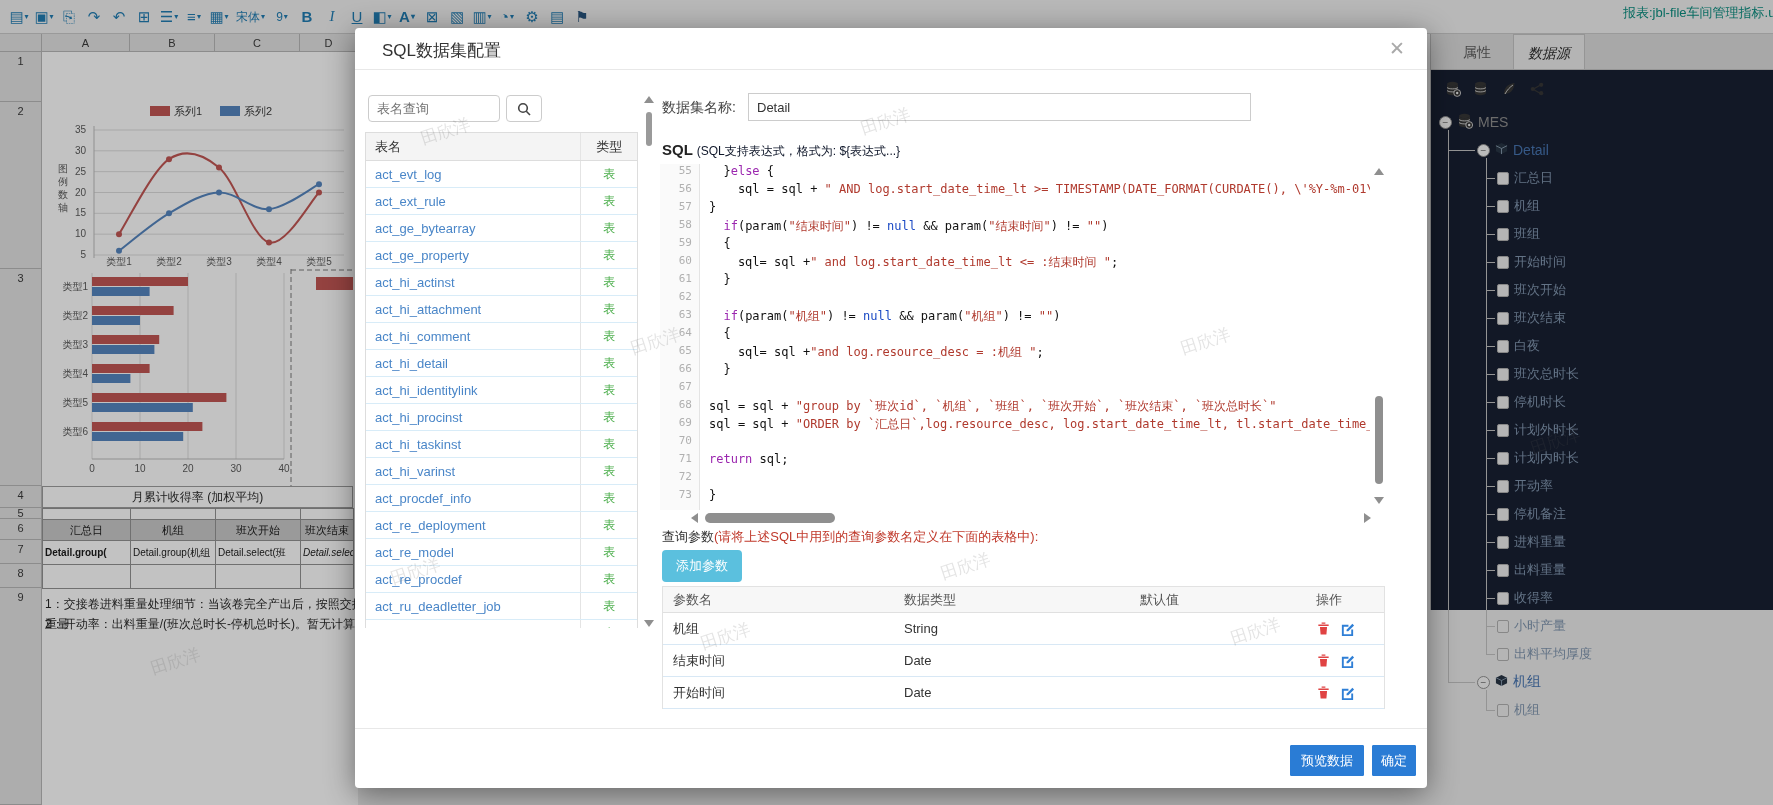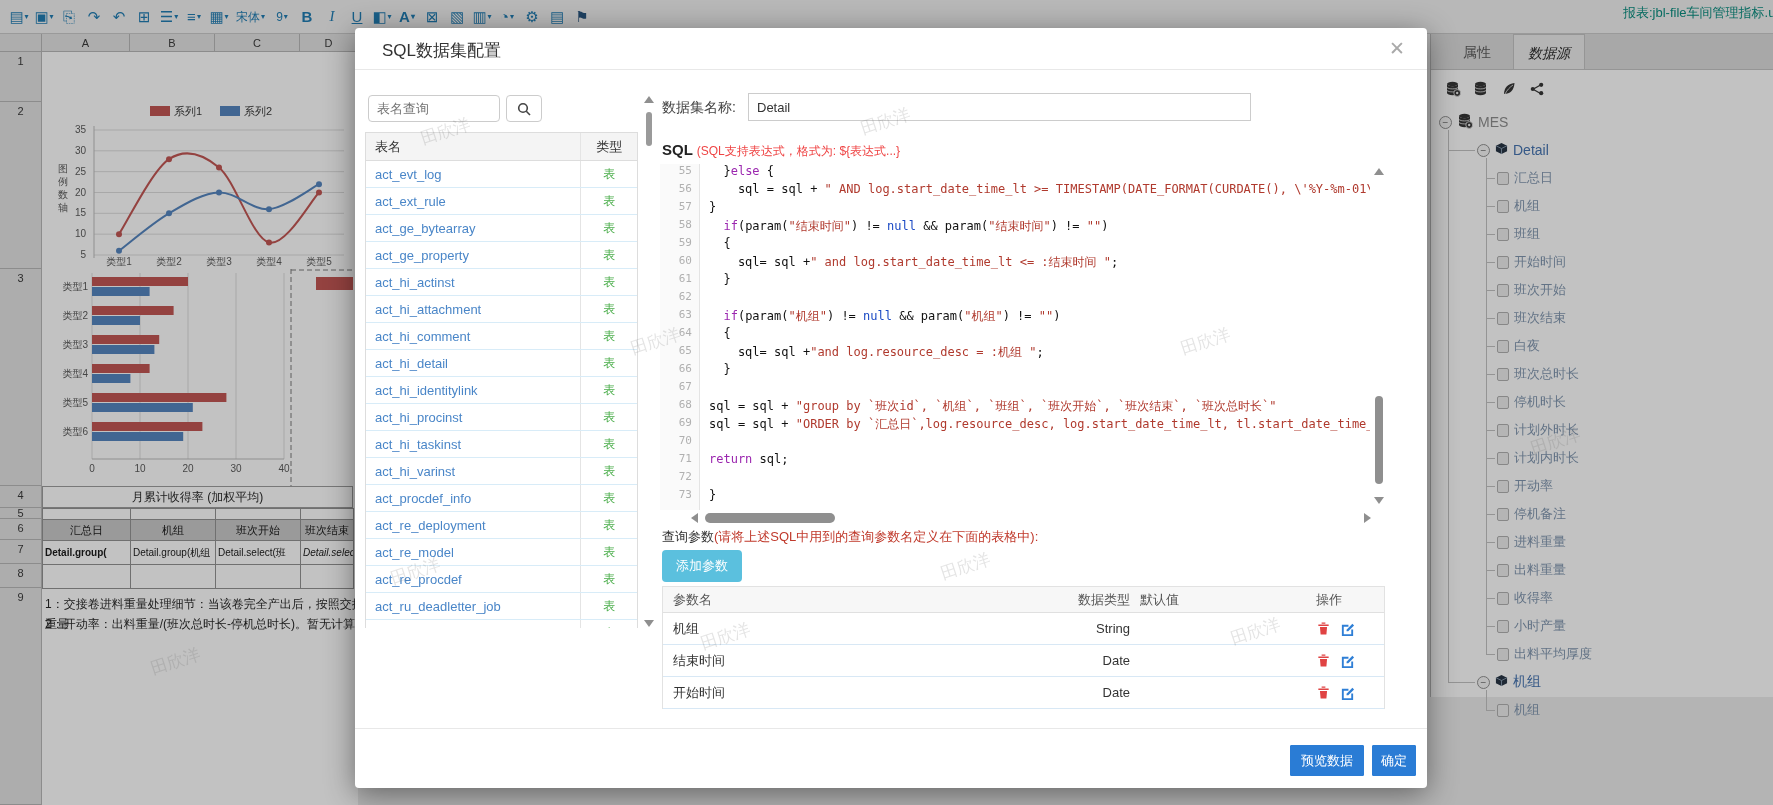--- a/index.html
+++ b/index.html
@@ -32,21 +32,21 @@
   .sum-cell { position:absolute; left:42px; top:452px; width:311px; height:22px; border:1px solid #9a9a9a;
               font-size:12px; color:#222; text-align:center; line-height:20px; }
   .minitable { position:absolute; left:42px; top:474px; width:311px; border-collapse:collapse; table-layout:fixed; }
   .minitable td { border:1px solid #8f8f8f; font-size:10px; color:#111; overflow:hidden; white-space:nowrap;
                   padding:0 2px; }
   .minitable tr.hd td { background:#c9c9c9; text-align:center; font-size:11px; }
   .minitable tr.dt td:first-child { font-weight:bold; }
   .notes { position:absolute; left:45px; width:330px; font-size:12px; color:#1c1c1c; line-height:20px; }
 
   
-  .sidebar { position:absolute; left:1430px; top:34px; width:343px; height:663px; background:#ffffff;
+  .sidebar { position:absolute; left:1430px; top:34px; width:343px; height:576px; background:#0f172a;
              border-left:1px solid #b5b5b5; }
   .tabs { display:flex; height:36px; background:#dcdcdc; border-bottom:1px solid #c2c2c2; padding-left:10px; }
   .tab { width:72px; text-align:center; line-height:36px; font-size:14px; color:#555; cursor:pointer; }
   .tab.active { background:#ececec; border:1px solid #c2c2c2; border-bottom:none; color:#222;font-style:italic; }
   .side-icons { display:flex; gap:12px; padding:8px 0 0 14px; height:30px; align-items:center; }
   .side-icons .si { cursor:pointer; display:inline-flex; }
   .tree { position:absolute; left:0; top:74px; right:0; bottom:0; }
   .titem { position:absolute; height:28px; display:flex; align-items:center; gap:5px; font-size:13px; cursor:pointer; }
   .texp { width:13px; height:13px; border:1px solid #8d8d8d; border-radius:50%; font-size:10px; line-height:11px;
           text-align:center; color:#666; background:#f6f6f6; flex:none; }
@@ -85,21 +85,21 @@
             border-bottom:7px solid #8f8f8f; margin:4px auto 0; cursor:pointer; }
   .tri-dn { width:0; height:0; border-left:5px solid transparent; border-right:5px solid transparent;
             border-top:7px solid #8f8f8f; margin:0 auto; position:absolute; top:528px; left:1px; cursor:pointer; }
   .mid-thumb { position:absolute; left:3px; top:20px; width:6px; height:34px; background:#9a9a9a; border-radius:3px; cursor:pointer; }
 
   .ds-label { position:absolute; left:307px; top:71px; font-size:14px; color:#444; }
   .ds-input { position:absolute; left:393px; top:65px; width:503px; height:28px; border:1px solid #ccc;
               padding:0 8px; font-size:13px; color:#333; font-family:"Liberation Sans",sans-serif; }
 
   .sql-label { position:absolute; left:307px; top:113px; font-size:15px; font-weight:bold; color:#222; }
-  .sql-hint { font-size:12px; font-weight:normal; color:#ef4444; }
+  .sql-hint { font-size:12px; font-weight:normal; color:#0f172a; }
 
   .editor { position:absolute; left:305px; top:136px; width:710px; height:346px; display:flex; overflow:hidden; }
   .gutter { width:40px; background:#fafafa; border-right:1px solid #e4e4e4; }
   .gutter div { height:18px; line-height:18px; text-align:right; padding-right:7px; color:#b0b0b0;
                 font:11px "DejaVu Sans Mono",monospace; }
   .codearea { flex:1; padding-left:9px; overflow:hidden; }
   .codearea div { height:18px; line-height:18px; white-space:pre; font:12px "DejaVu Sans Mono",monospace; color:#111; }
   .kw { color:#9b27af; } .str { color:#b03a2e; } .lit { color:#1a49c4; }
 
   .ed-vscroll { position:absolute; left:1019px; top:140px; width:10px; height:336px; }
@@ -115,21 +115,21 @@
   .qp-note { color:#c0392b; }
   .add-param { position:absolute; left:307px; top:522px; height:32px; padding:0 14px; background:#5bc0de;
                color:#fff; border:none; border-radius:4px; font-size:13px; cursor:pointer; font-family:"Liberation Sans",sans-serif; }
 
   .ptable { position:absolute; left:307px; top:558px; width:723px; border:1px solid #e2e2e2; border-bottom:none; }
   .prow { display:flex; border-bottom:1px solid #d8e8f5; }
   .prow.h { background:#f7f7f7; border-bottom:1px solid #e0e0e0; }
   .prow div { padding-left:10px; font-size:13px; color:#333; }
   .prow.h div { color:#555; line-height:25px; height:25px; }
   .prow:not(.h) div { line-height:31px; height:31px; }
-  .pc1 { width:231px; } .pc2 { width:236px;text-align:right; } .pc3 { width:176px; } .pc4 { width:78px; display:flex; align-items:center; gap:9px; }
+  .pc1 { width:231px; } .pc2 { width:236px; } .pc3 { width:176px; } .pc4 { width:78px; display:flex; align-items:center; gap:9px; }
   .opico { cursor:pointer; display:inline-flex; }
 
   .m-foot { position:absolute; left:0; right:0; top:700px; border-top:1px solid #e8e8e8; height:60px; }
   .btn-blue { position:absolute; height:31px; background:#2a7cd5; border:1px solid #2a7cd5; color:#fff;
               border-radius:1px; font-size:13px; cursor:pointer; font-family:"Liberation Sans",sans-serif; }
   .btn-preview { left:935px; top:16px; width:74px; }
   .btn-ok { left:1017px; top:16px; width:44px; }
 
   .wm { position:absolute; color:rgba(90,90,90,0.16); font-size:17px; transform:rotate(-18deg); z-index:20;
         pointer-events:none; white-space:nowrap; }

